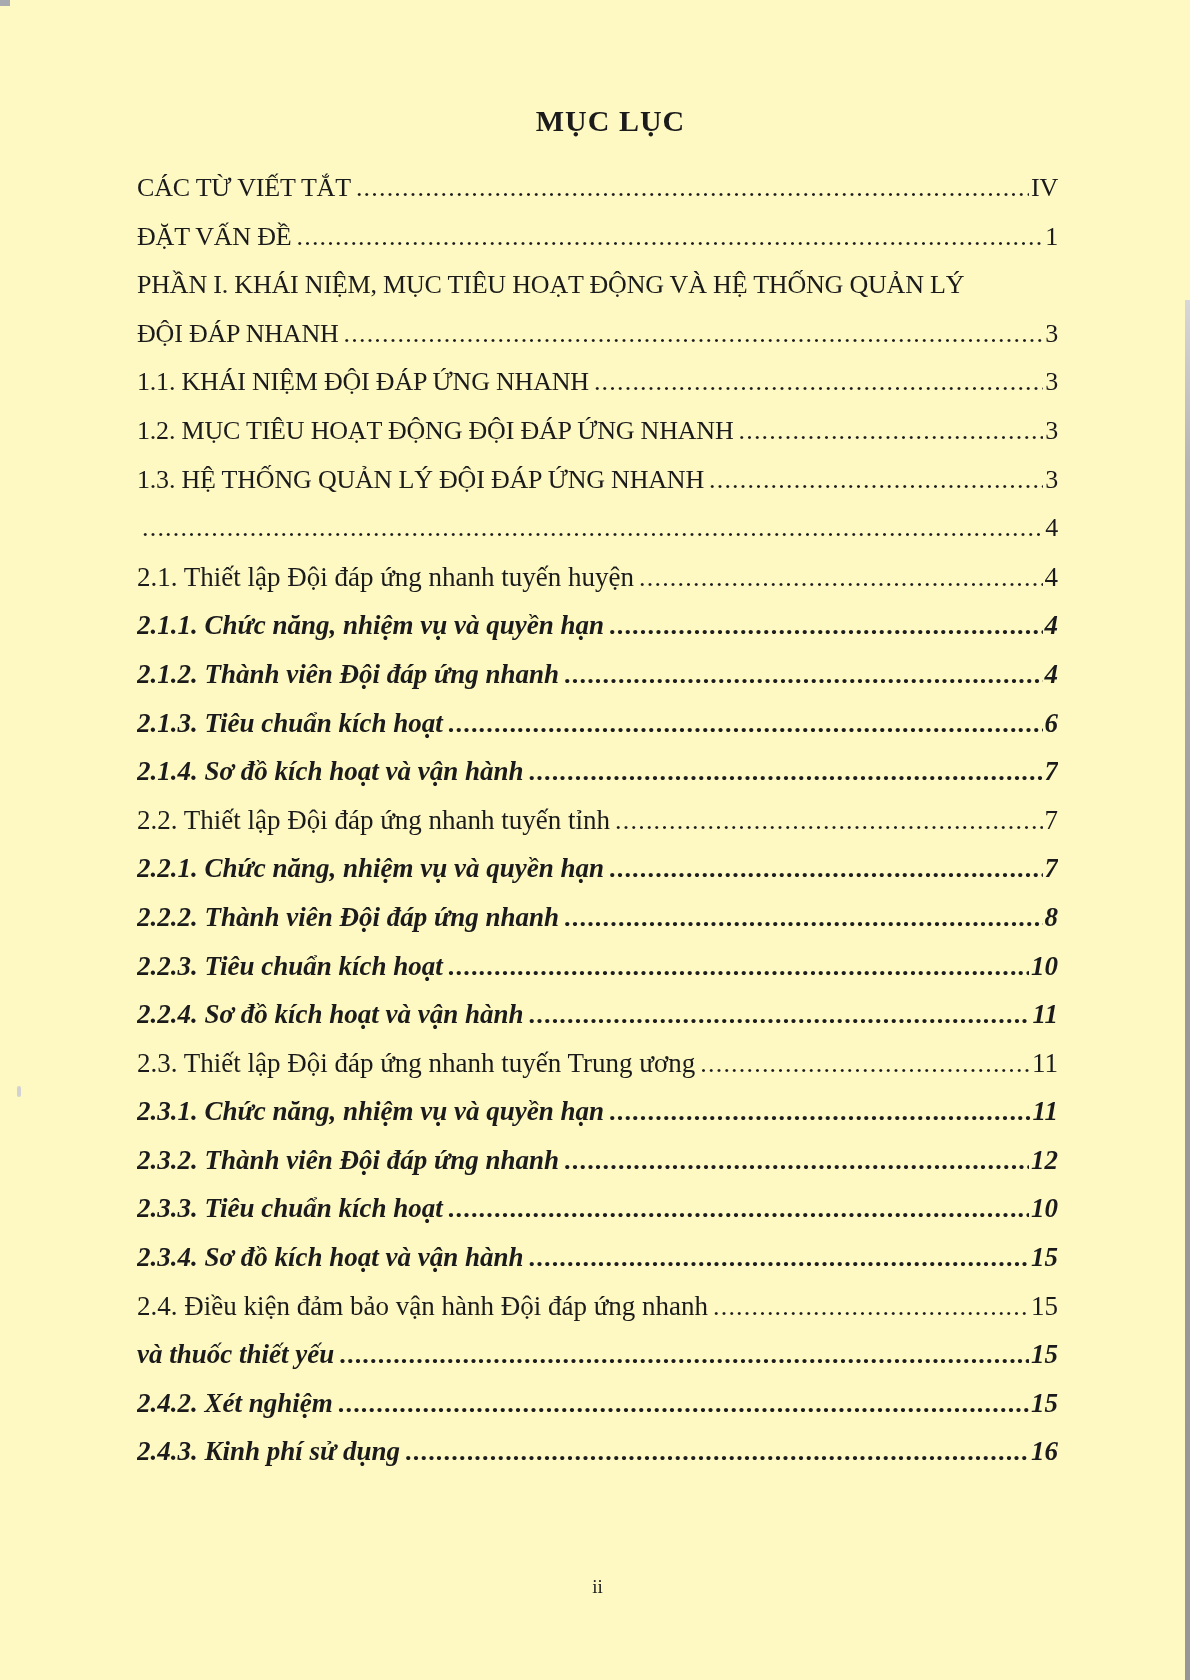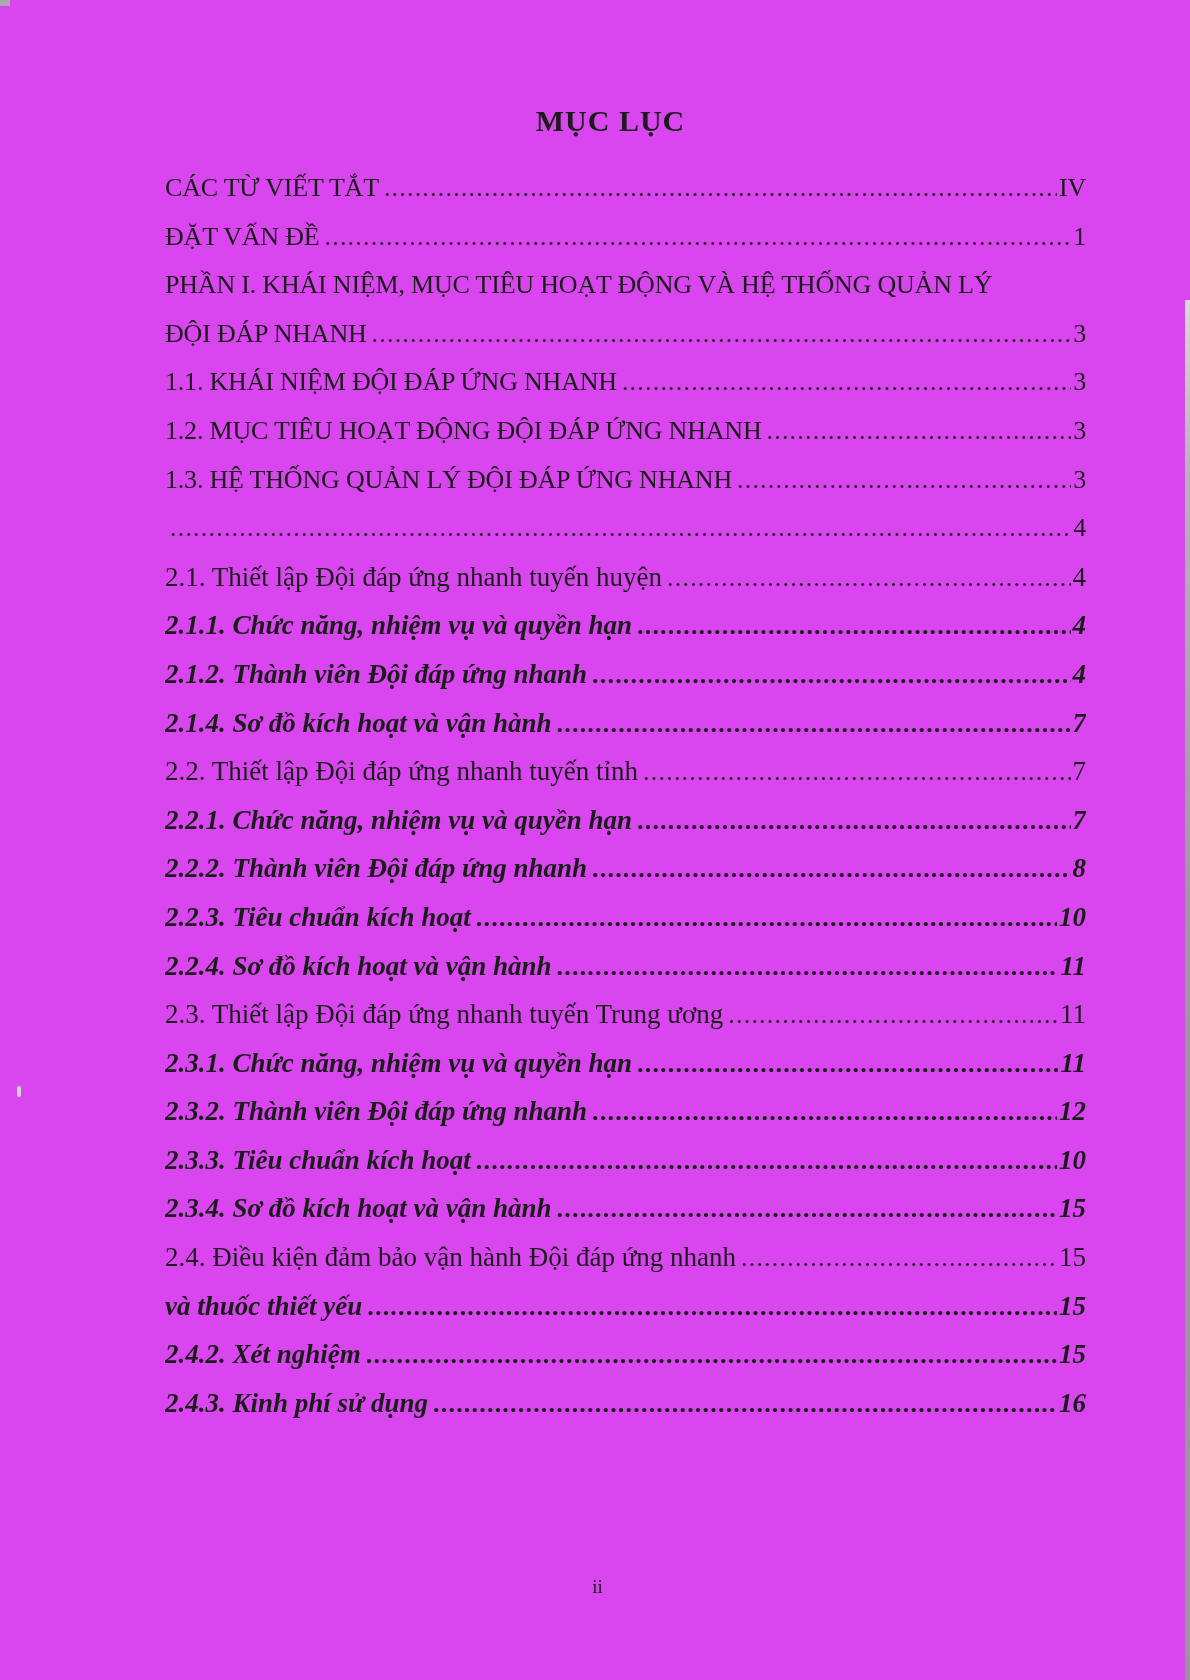--- a/index.html
+++ b/index.html
@@ -6,35 +6,35 @@
   body {
     width: 1190px; height: 1680px;
     background: #ffffff;
     font-family: "Liberation Serif", "DejaVu Serif", serif;
     color: #1b1b1b;
     position: relative;
     overflow: hidden;
   }
   .page {
     position: absolute; inset: 0;
-    background: #d946ef;
+    background: #fef9c3;
   }
   .page-title {
     position: absolute;
     top: 106px; left: 137px; width: 921px;
     text-align: center;
     transform: translateX(13px);
     font-size: 30px; font-weight: bold;
     letter-spacing: 1px;
     line-height: 1;
     white-space: nowrap;
   }
   .toc {
     position: absolute;
-    top: 164px; left: 137px; width: 921px; margin-left: 28px;
+    top: 164px; left: 137px; width: 921px;
   }
   .toc-row {
     display: flex;
     align-items: baseline;
     height: 48.6px;
     line-height: 48.6px;
     font-size: 27px;
     white-space: nowrap;
     overflow: hidden;
   }
@@ -136,20 +136,25 @@
     <span class="toc-label">2.1.1. Chức năng, nhiệm vụ và quyền hạn</span>
     <span class="toc-dots"></span>
     <span class="toc-page">4</span>
   </div>
       <div class="toc-row italic">
     <span class="toc-label">2.1.2. Thành viên Đội đáp ứng nhanh</span>
     <span class="toc-dots"></span>
     <span class="toc-page">4</span>
   </div>
       <div class="toc-row italic">
+    <span class="toc-label">2.1.3. Tiêu chuẩn kích hoạt</span>
+    <span class="toc-dots"></span>
+    <span class="toc-page">6</span>
+  </div>
+      <div class="toc-row italic">
     <span class="toc-label">2.1.4. Sơ đồ kích hoạt và vận hành</span>
     <span class="toc-dots"></span>
     <span class="toc-page">7</span>
   </div>
       <div class="toc-row">
     <span class="toc-label">2.2. Thiết lập Đội đáp ứng nhanh tuyến tỉnh</span>
     <span class="toc-dots"></span>
     <span class="toc-page">7</span>
   </div>
       <div class="toc-row italic">

